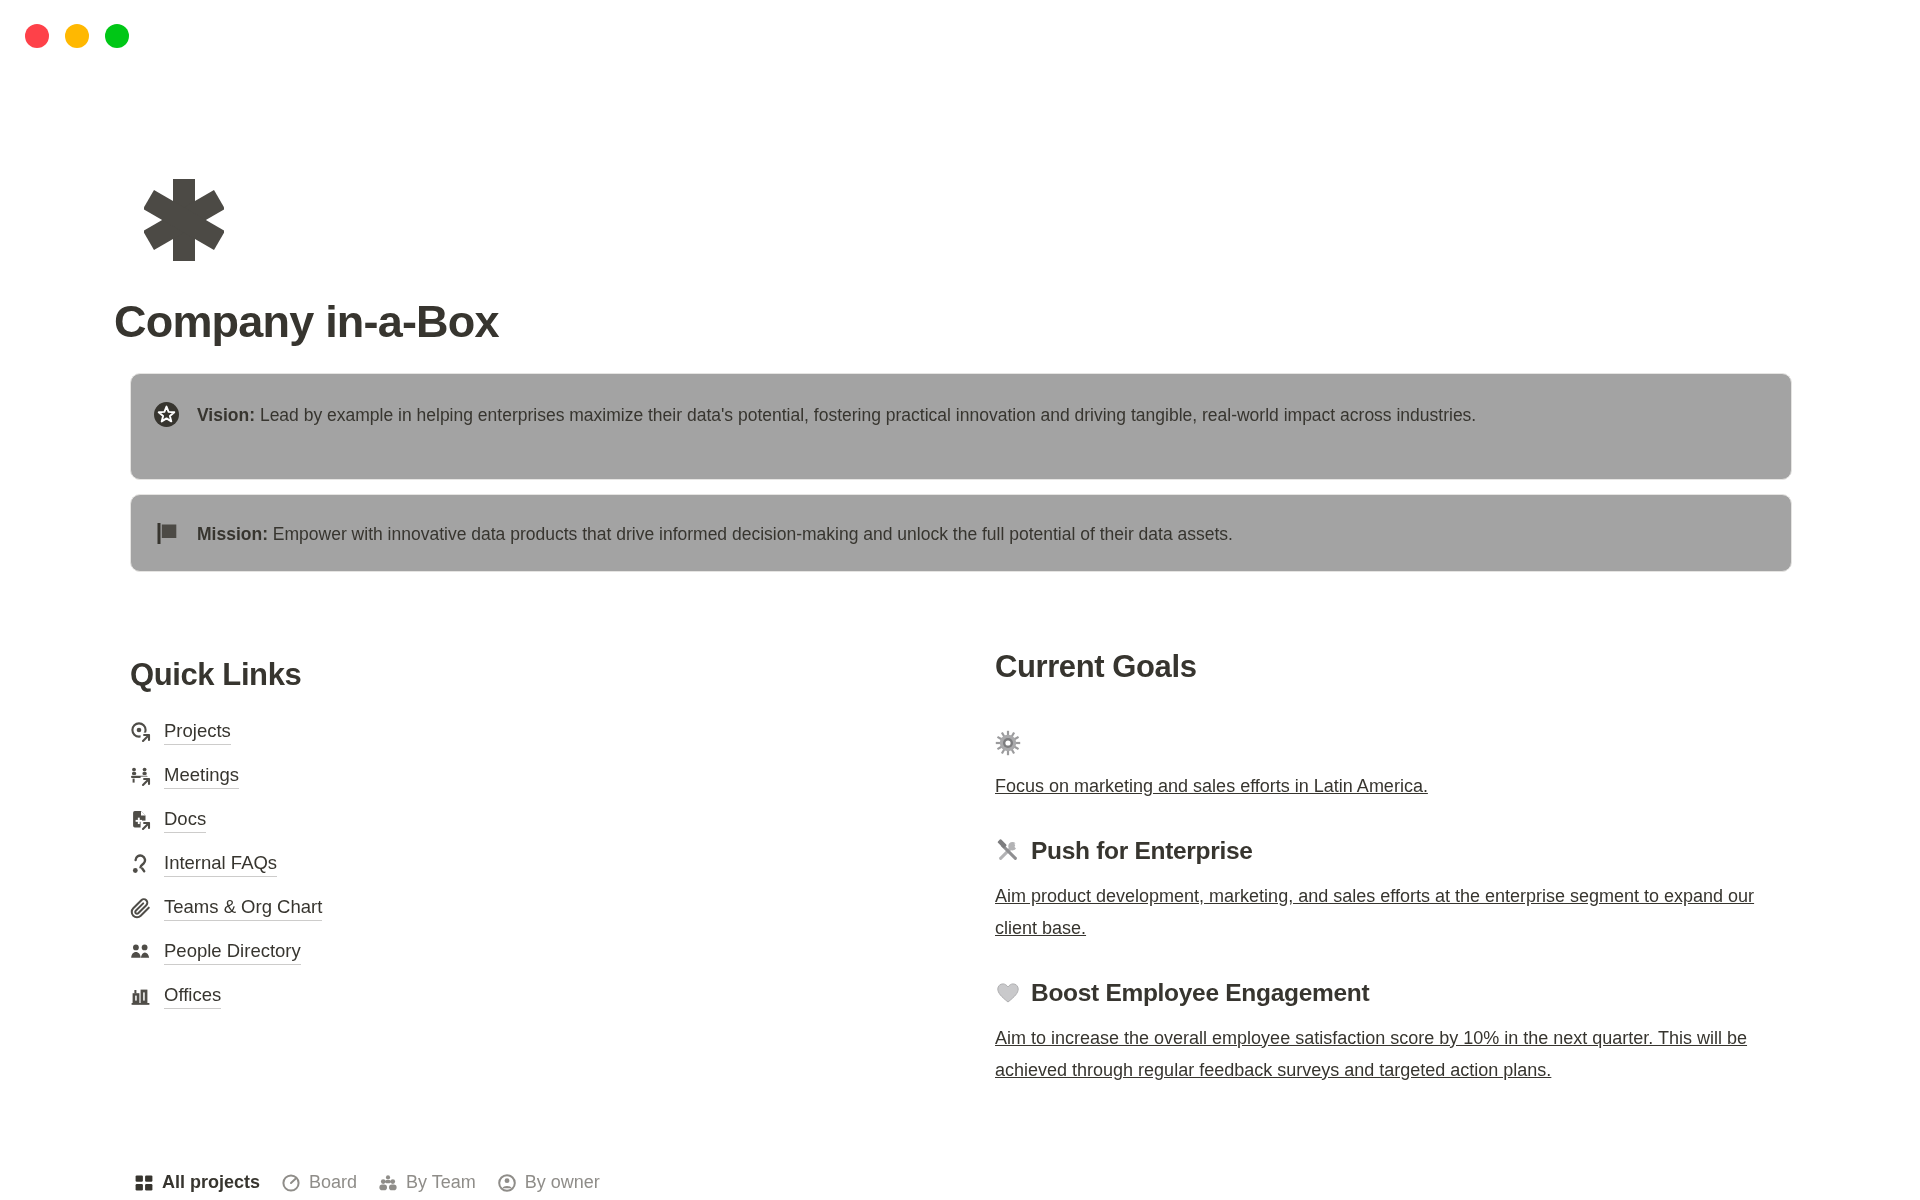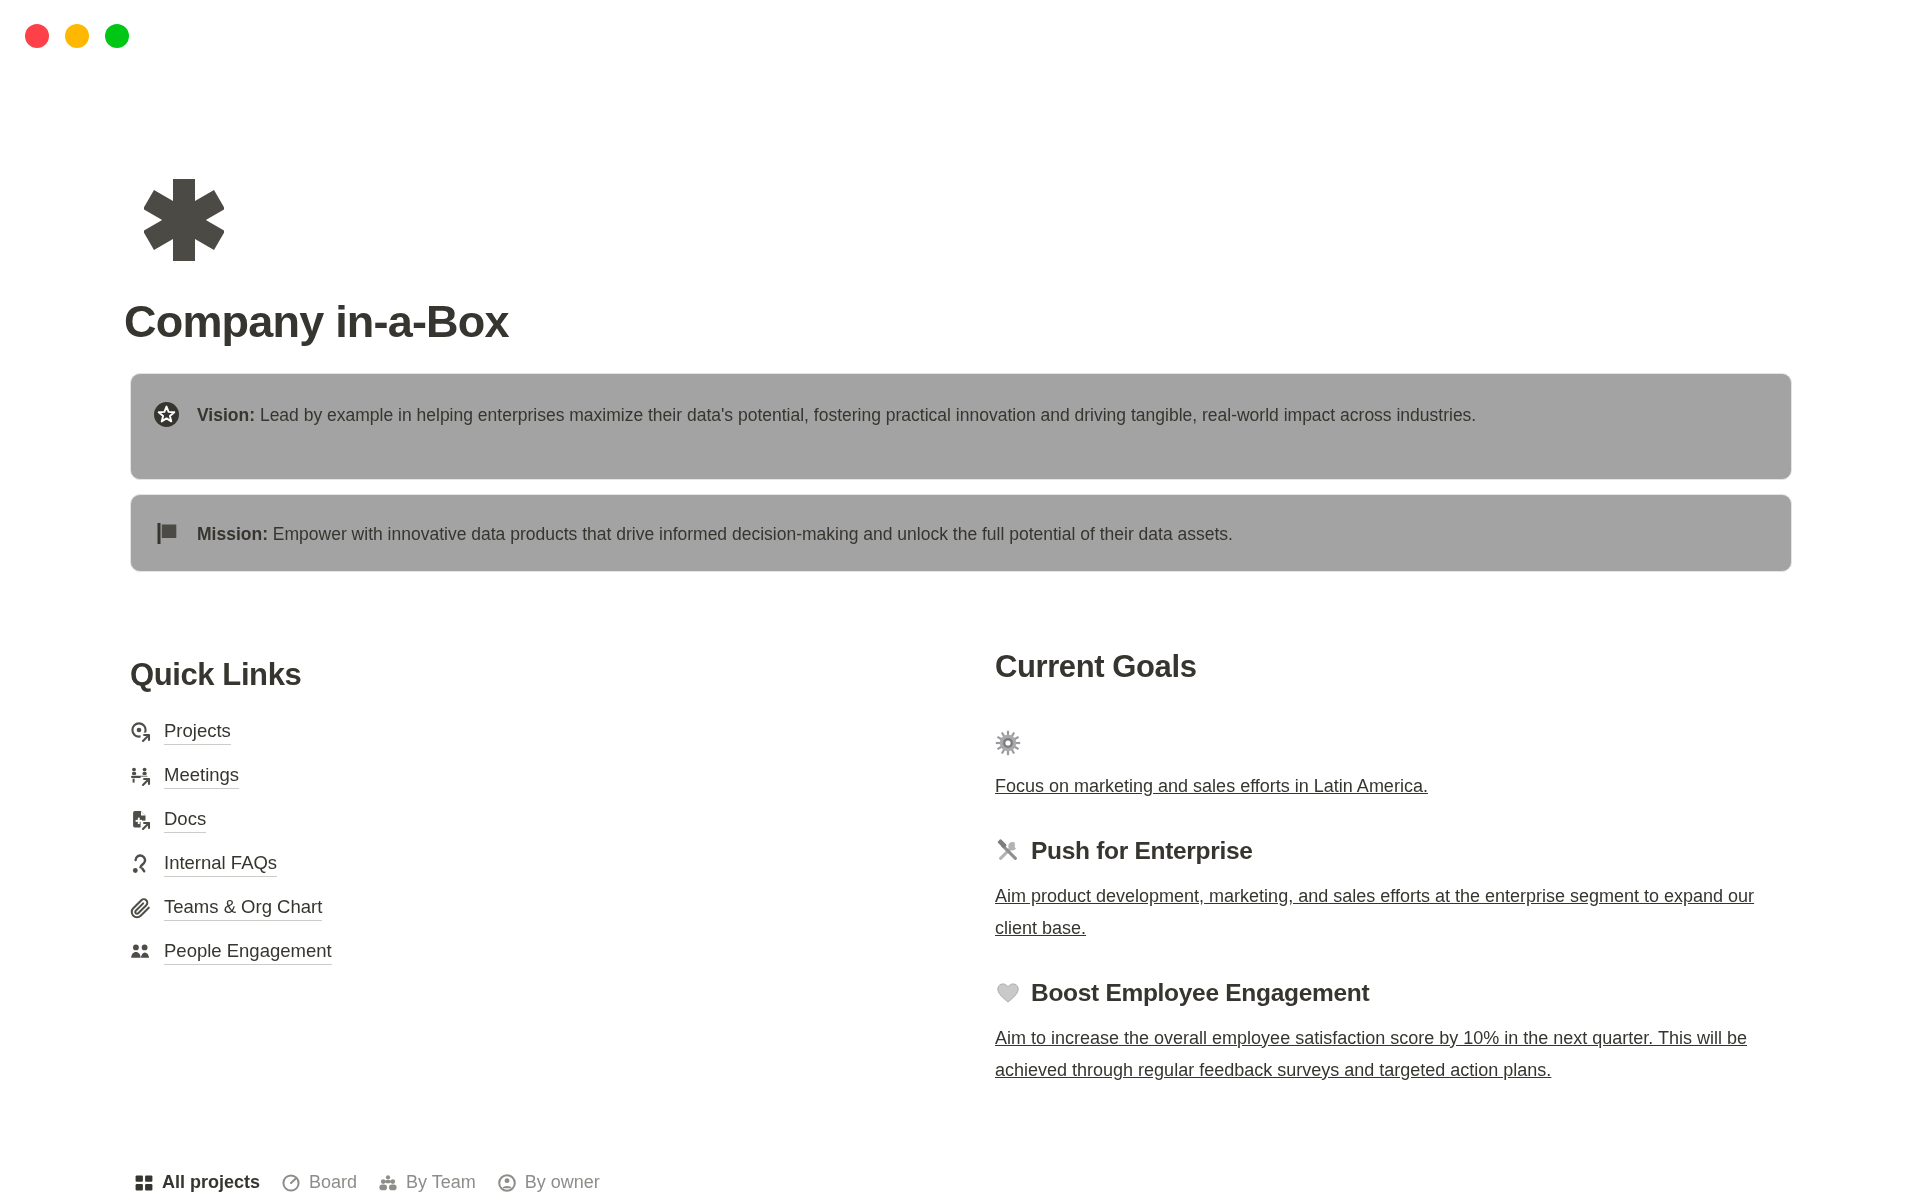--- a/index.html
+++ b/index.html
@@ -17,21 +17,21 @@
   .traffic{position:absolute;left:25px;top:24px;display:flex;gap:16px;}
   .light{width:24px;height:24px;border-radius:50%;border:none;cursor:default;}
   .light.red{background:#FE4149;}
   .light.yellow{background:#FFB801;}
   .light.green{background:#00C716;}
 
   
   .logo{position:absolute;left:144px;top:179px;width:80px;height:82px;}
 
   
-  .page-title{position:absolute;left:124px;top:296px;font-size:45px;font-weight:700;
+  .page-title{position:absolute;left:114px;top:296px;font-size:45px;font-weight:700;
     letter-spacing:-0.8px;color:var(--ink);}
 
   
   .callout{position:absolute;left:130px;width:1662px;border:1px solid var(--border);
     border-radius:10px;display:flex;gap:17px;background:#a3a3a3;}
   .callout.vision{top:373px;min-height:107px;padding:25px 26px 23px 22px;}
   .callout.mission{top:494px;min-height:75px;padding:23px 26px 21px 22px;align-items:flex-start;}
   .callout .c-icon{flex:0 0 27px;width:27px;height:27px;margin-top:2px;}
   .callout .c-text{font-size:17.5px;line-height:32px;max-width:1410px;}
   .callout .c-text b{font-weight:700;}
@@ -183,23 +183,38 @@
       <span class="l-icon">
         <svg viewBox="0 0 21 21" width="21" height="21">
           <g fill="#4F4D48">
             <circle cx="5.9" cy="5.4" r="2.9"></circle>
             <circle cx="14.6" cy="5.4" r="2.9"></circle>
             <path d="M1.2 15.8 C1.2 12.2 3.3 9.9 5.9 9.9 C8.5 9.9 10.6 12.2 10.6 15.8 Z"></path>
             <path d="M10.9 15.8 C11.2 12.6 12.8 10.4 14.9 10.4 C17 10.4 18.8 12.6 19.1 15.8 Z"></path>
           </g>
         </svg>
       </span>
-      <span class="l-label">People Engagement</span>
-    </li>
-
+      <span class="l-label">People Directory</span>
+    </li>
+
+    <li>
+      <span class="l-icon">
+        <svg viewBox="0 0 21 21" width="21" height="21">
+          <g fill="#4F4D48">
+            <rect x="2.6" y="7.2" width="6.8" height="11"></rect>
+            <rect x="10.6" y="3.6" width="6.8" height="14.6"></rect>
+            <rect x="4.4" y="4" width="2" height="3.4"></rect>
+            <rect x="1.6" y="17" width="17.8" height="1.8"></rect>
+          </g>
+          <rect x="5.2" y="9.6" width="1.5" height="5" fill="#ffffff"></rect>
+          <rect x="13.2" y="6.4" width="1.5" height="8.2" fill="#ffffff"></rect>
+        </svg>
+      </span>
+      <span class="l-label">Offices</span>
+    </li>
 
   </ul>
 </div>
 
 <div class="col-right">
   <h2 class="section">Current Goals</h2>
 
   <div class="goal">
     <h3>
       <span class="g-emoji">

